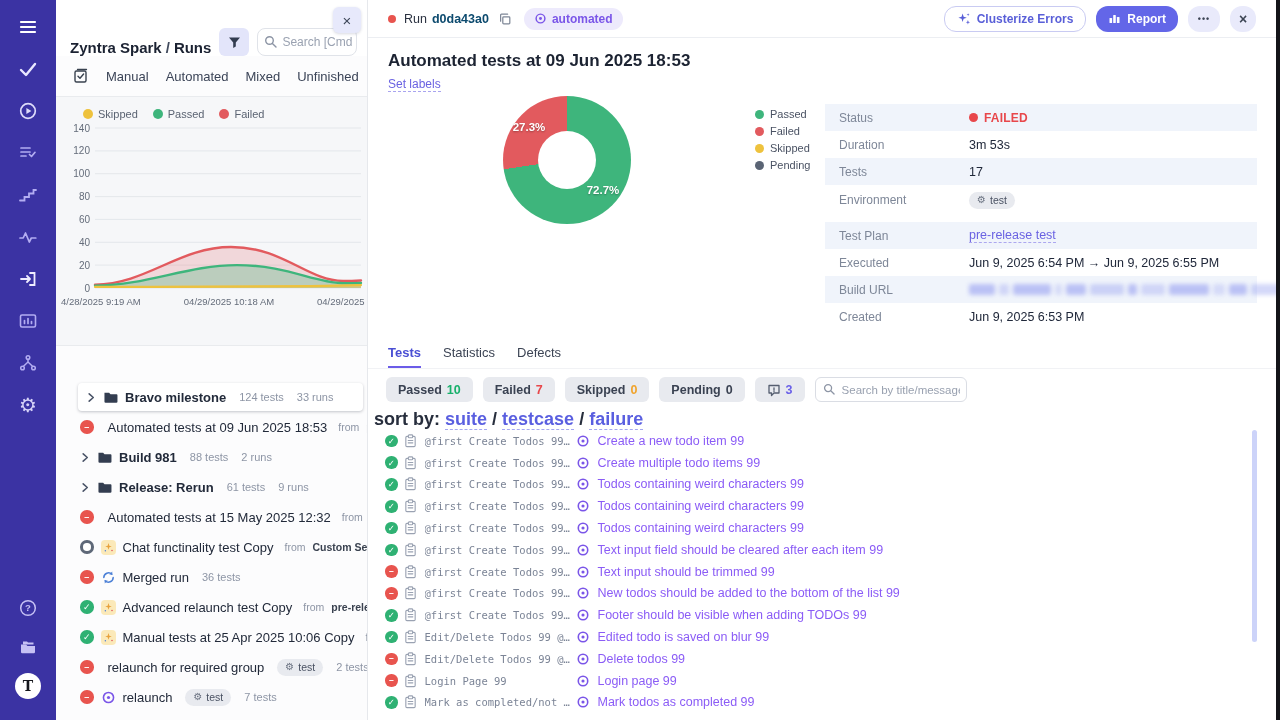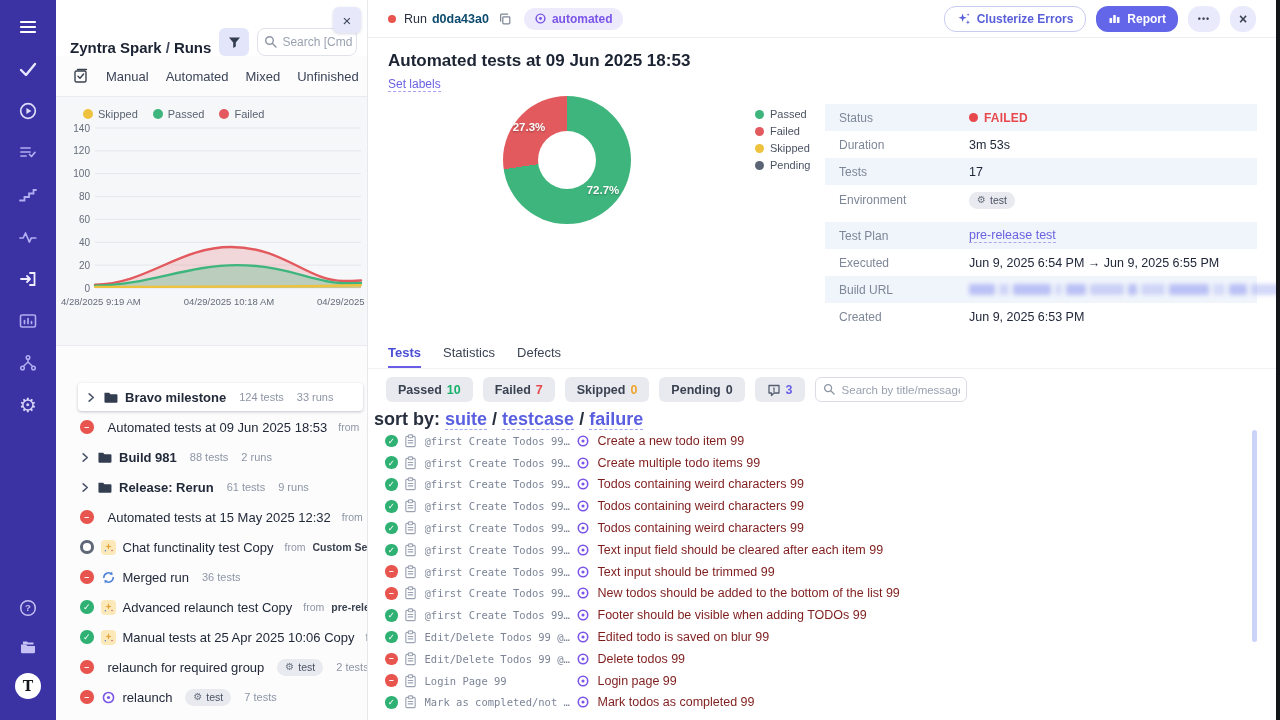--- a/index.html
+++ b/index.html
@@ -107,21 +107,21 @@
   .sortrow .sep{margin:0 5px;font-weight:700}
   
   .testlist{position:absolute;top:430px;left:0;right:26px}
   .trow{display:flex;align-items:center;height:21.8px;padding-left:17px;gap:6px;white-space:nowrap;cursor:pointer}
   .t-dot{width:12.5px;height:12.5px;border-radius:50%;flex:none;display:flex;align-items:center;justify-content:center;color:#fff;font-size:8.5px;font-weight:700}
   .trow[data-status="passed"] .t-dot{background:#2fb173}
   .trow[data-status="passed"] .t-dot::after{content:"✓"}
   .trow[data-status="failed"] .t-dot{background:#e8544e}
   .trow[data-status="failed"] .t-dot::after{content:"–";margin-top:-1px}
   .t-suite{font-family:"DejaVu Sans Mono","Liberation Mono",monospace;font-size:10.5px;color:#7b8496;width:145px;overflow:hidden;flex:none;margin-left:2px}
-  .t-title{font-size:12.5px;color:#7f1d1d;margin-left:2px}
+  .t-title{font-size:12.5px;color:#8b5cf6;margin-left:2px}
   .vscroll{position:absolute;left:884px;top:430px;width:5px;height:212px;border-radius:3px;background:#ccd3f9;cursor:pointer}
 </style>
 </head>
 <body>
 
 <div class="sidebar">
   <div class="sicon gap">
     <svg width="20" height="20" viewBox="0 0 20 20">
         <path d="M3 5h14M3 10h14M3 15h14" stroke="#ffffff" stroke-width="2.2" stroke-linecap="round" fill="none"></path>
       </svg>

